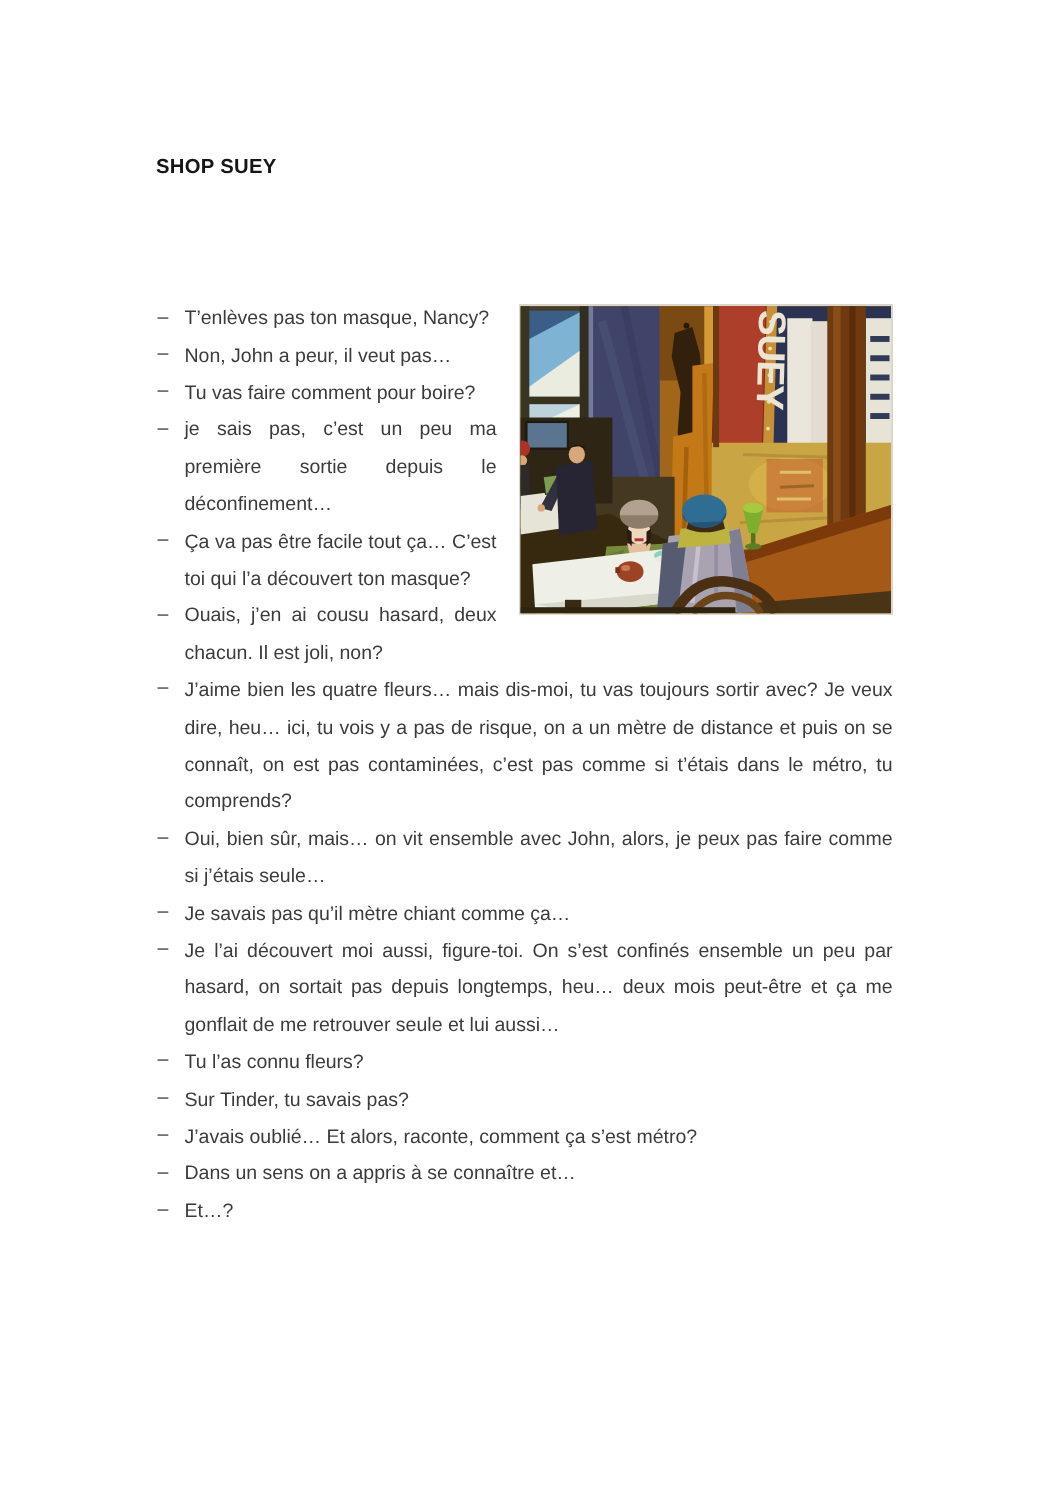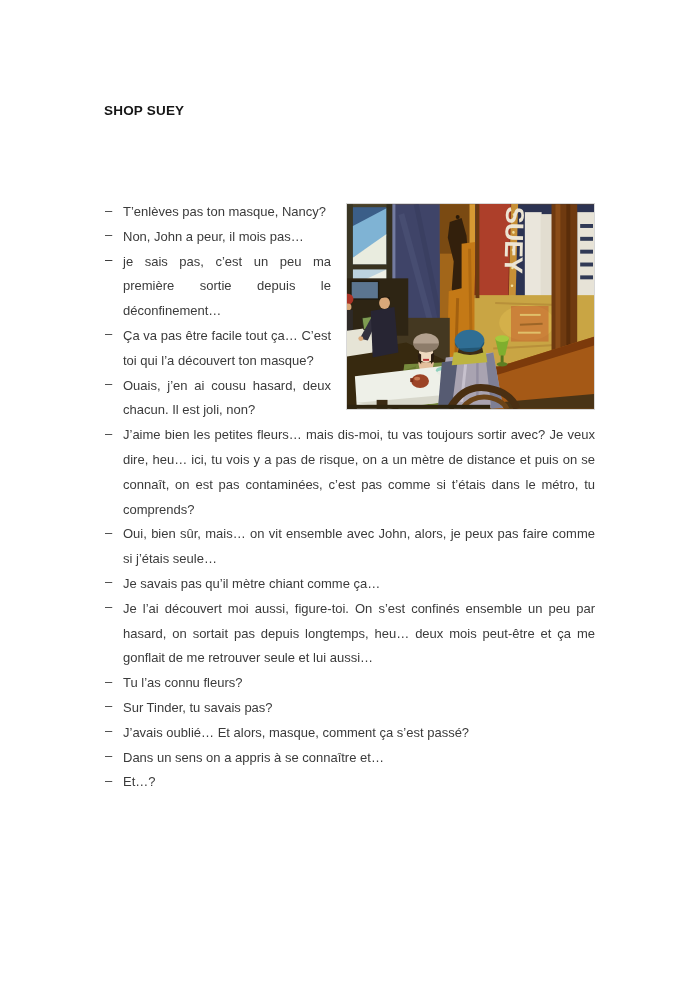--- a/index.html
+++ b/index.html
@@ -208,31 +208,31 @@
           <ellipse cx="157" cy="136" rx="7" ry="3.5" fill="#a6c93e"></ellipse>
           <rect x="155.5" y="153" width="3" height="8" fill="#54751e"></rect>
           <ellipse cx="157" cy="162" rx="5.5" ry="2.2" fill="#5d7e22"></ellipse>
         </g>
 
         <rect x="0" y="203" width="145" height="4" fill="#2e2410"></rect>
       </svg>
     </div>
 
     <p class="dline"><span class="dash">–</span><span>T’enlèves pas ton masque, Nancy?</span></p>
-    <p class="dline"><span class="dash">–</span><span>Non, John a peur, il mois pas…</span></p>
-    <p class="dline"><span class="dash">–</span></p>
+    <p class="dline"><span class="dash">–</span><span>Non, John a peur, il veut pas…</span></p>
+    <p class="dline"><span class="dash">–</span><span>Tu vas faire comment pour boire?</span></p>
     <p class="dline"><span class="dash">–</span><span>je sais pas, c’est un peu ma première sortie depuis le déconfinement…</span></p>
     <p class="dline"><span class="dash">–</span><span>Ça va pas être facile tout ça… C’est toi qui l’a découvert ton masque?</span></p>
     <p class="dline"><span class="dash">–</span><span>Ouais, j’en ai cousu hasard, deux chacun. Il est joli, non?</span></p>
-    <p class="dline"><span class="dash">–</span><span>J’aime bien les petites fleurs… mais dis-moi, tu vas toujours sortir avec? Je veux dire, heu… ici, tu vois y a pas de risque, on a un mètre de distance et puis on se connaît, on est pas contaminées, c’est pas comme si t’étais dans le métro, tu comprends?</span></p>
+    <p class="dline"><span class="dash">–</span><span>J’aime bien les quatre fleurs… mais dis-moi, tu vas toujours sortir avec? Je veux dire, heu… ici, tu vois y a pas de risque, on a un mètre de distance et puis on se connaît, on est pas contaminées, c’est pas comme si t’étais dans le métro, tu comprends?</span></p>
     <p class="dline"><span class="dash">–</span><span>Oui, bien sûr, mais… on vit ensemble avec John, alors, je peux pas faire comme si j’étais seule…</span></p>
     <p class="dline"><span class="dash">–</span><span>Je savais pas qu’il mètre chiant comme ça…</span></p>
     <p class="dline"><span class="dash">–</span><span>Je l’ai découvert moi aussi, figure-toi. On s’est confinés ensemble un peu par hasard, on sortait pas depuis longtemps, heu… deux mois peut-être et ça me gonflait de me retrouver seule et lui aussi…</span></p>
     <p class="dline"><span class="dash">–</span><span>Tu l’as connu fleurs?</span></p>
     <p class="dline"><span class="dash">–</span><span>Sur Tinder, tu savais pas?</span></p>
-    <p class="dline"><span class="dash">–</span><span>J’avais oublié… Et alors, masque, comment ça s’est passé?</span></p>
+    <p class="dline"><span class="dash">–</span><span>J’avais oublié… Et alors, raconte, comment ça s’est métro?</span></p>
     <p class="dline"><span class="dash">–</span><span>Dans un sens on a appris à se connaître et…</span></p>
     <p class="dline"><span class="dash">–</span><span>Et…?</span></p>
   </div>
 
   <div class="pagenum">53</div>
 
 </div>
 
 </body></html>

